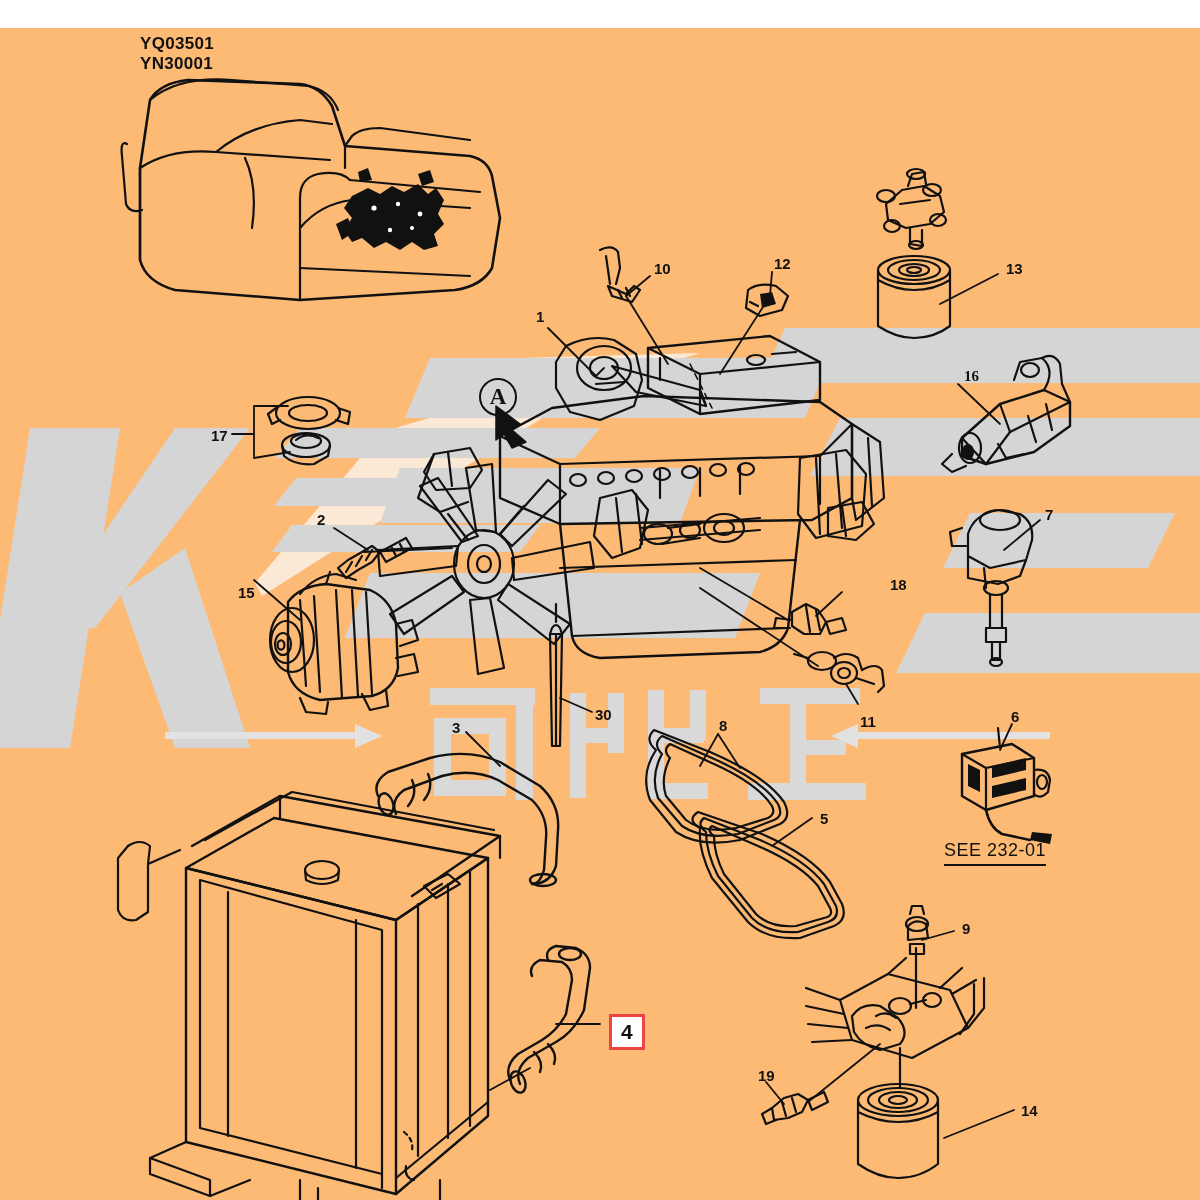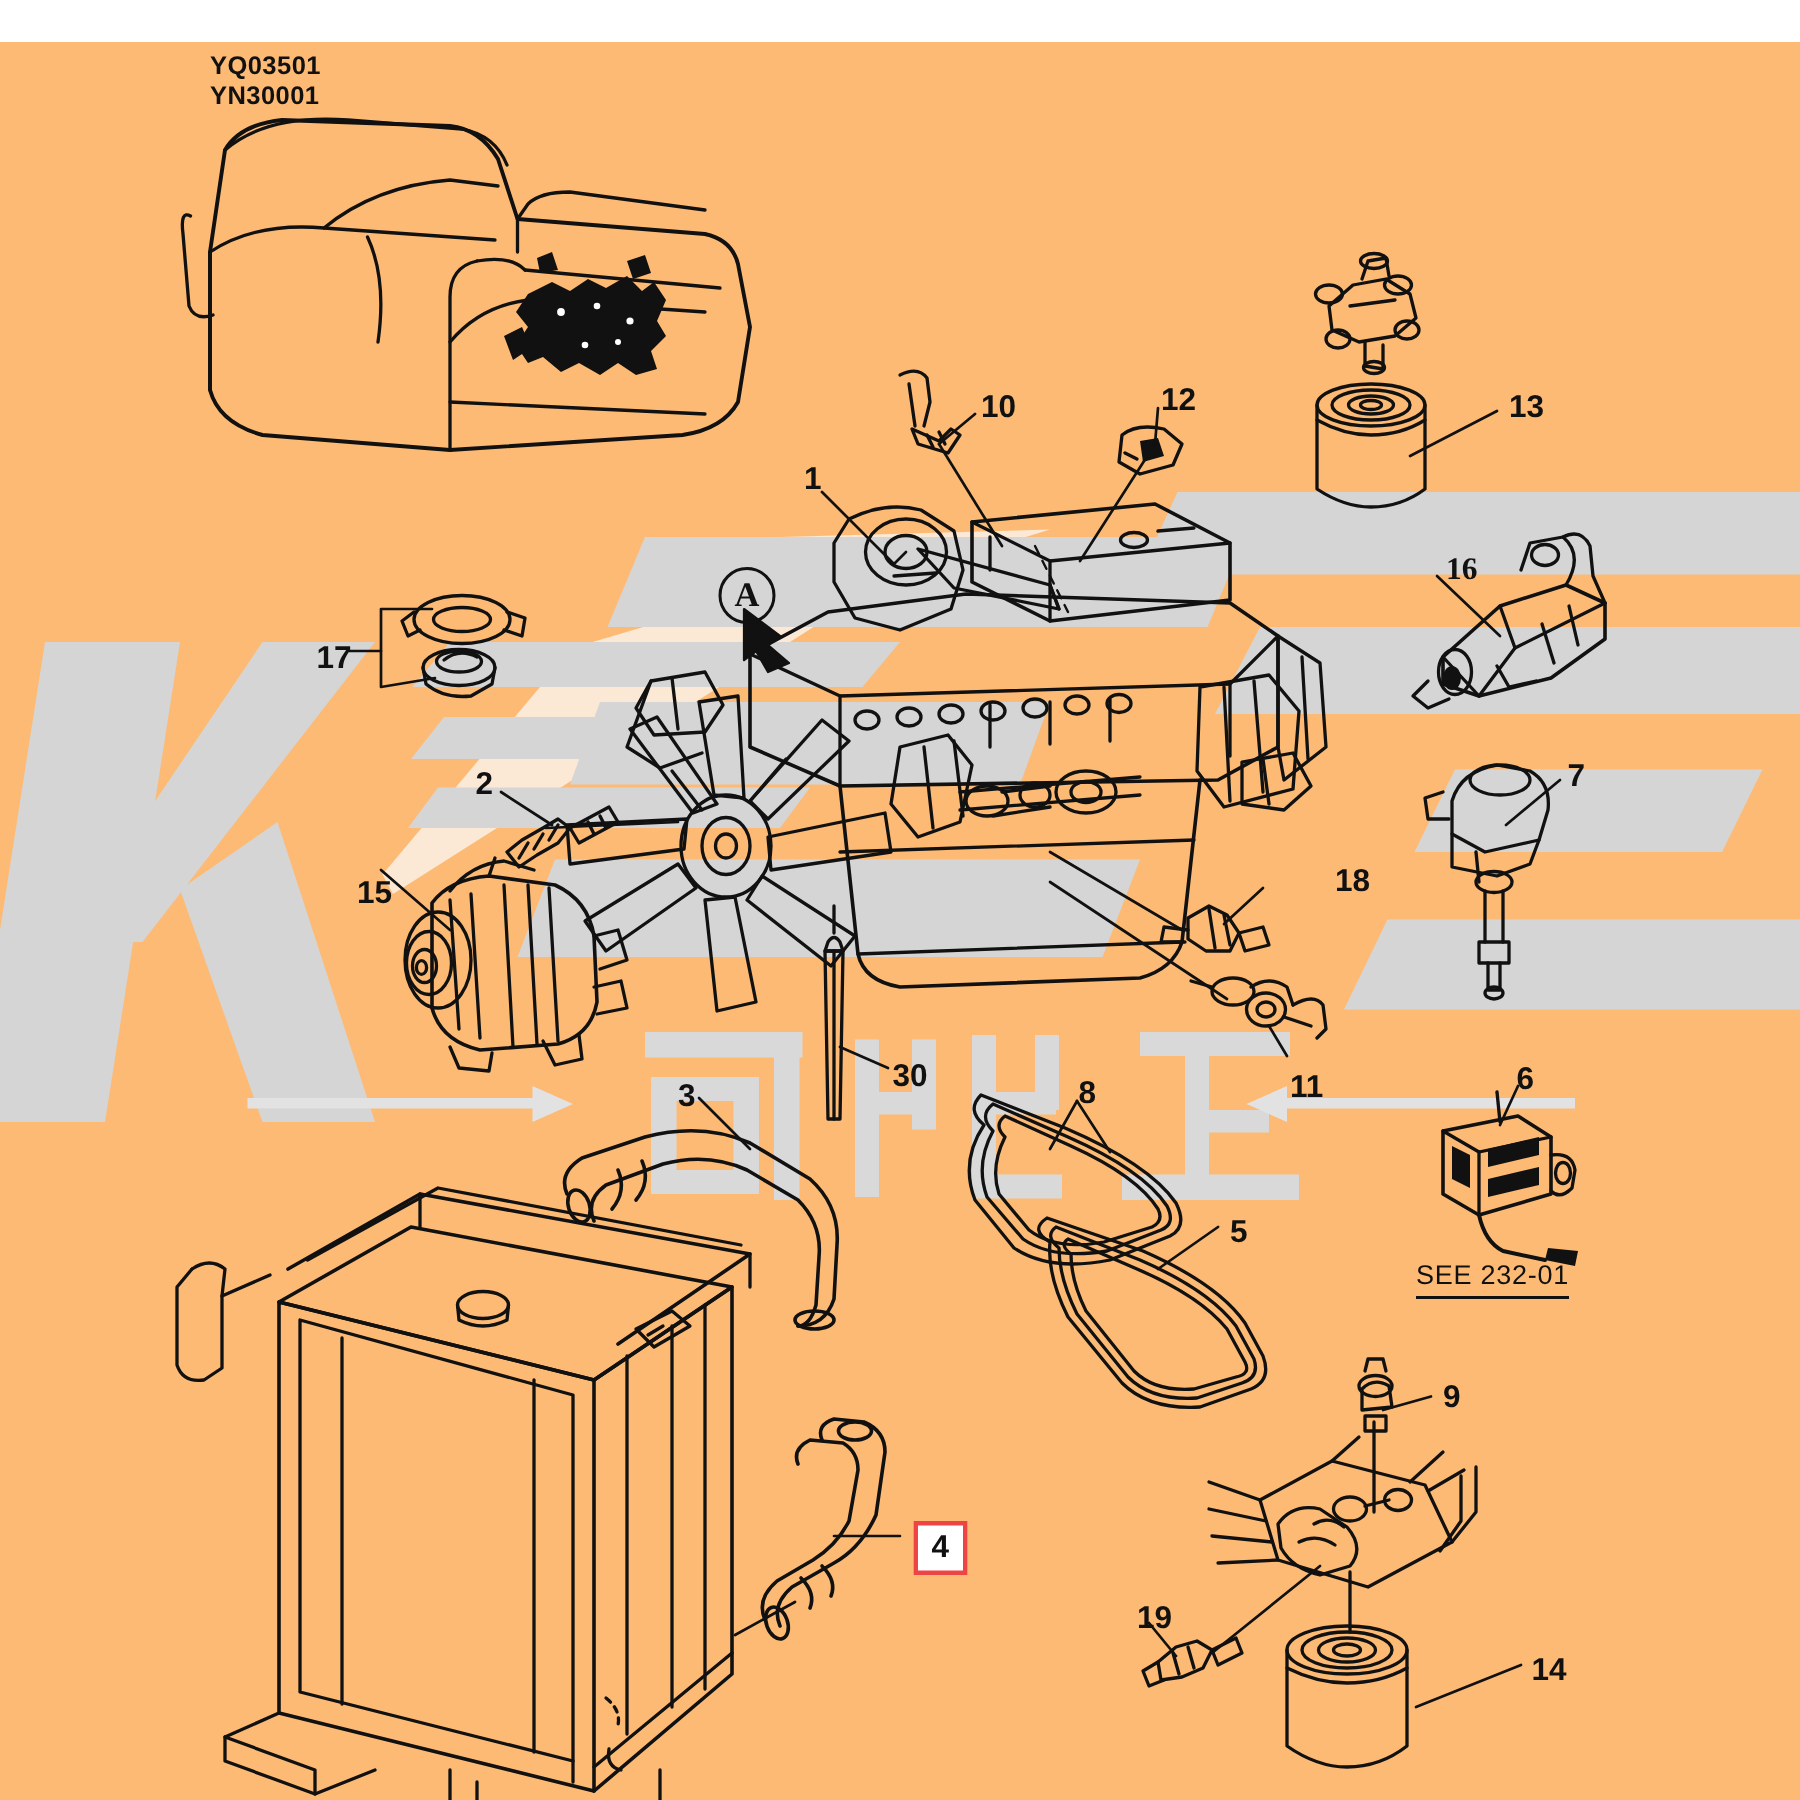--- a/index.html
+++ b/index.html
@@ -31,21 +31,21 @@
     font-weight: bold;
     font-size: 17px;
     color: #111;
     letter-spacing: 0.3px;
     white-space: nowrap;
   }
   .callout {
     position: absolute;
     font-family: "Liberation Sans", sans-serif;
     font-weight: bold;
-    font-size: 21px;
+    font-size: 15px;
     color: #111;
     white-space: nowrap;
     line-height: 1;
   }
   .callout.hl {
     border: 3px solid #ef4444;
     padding: 4px 9px 5px 9px;
     background: #ffffff;
     font-size: 21px;
   }

